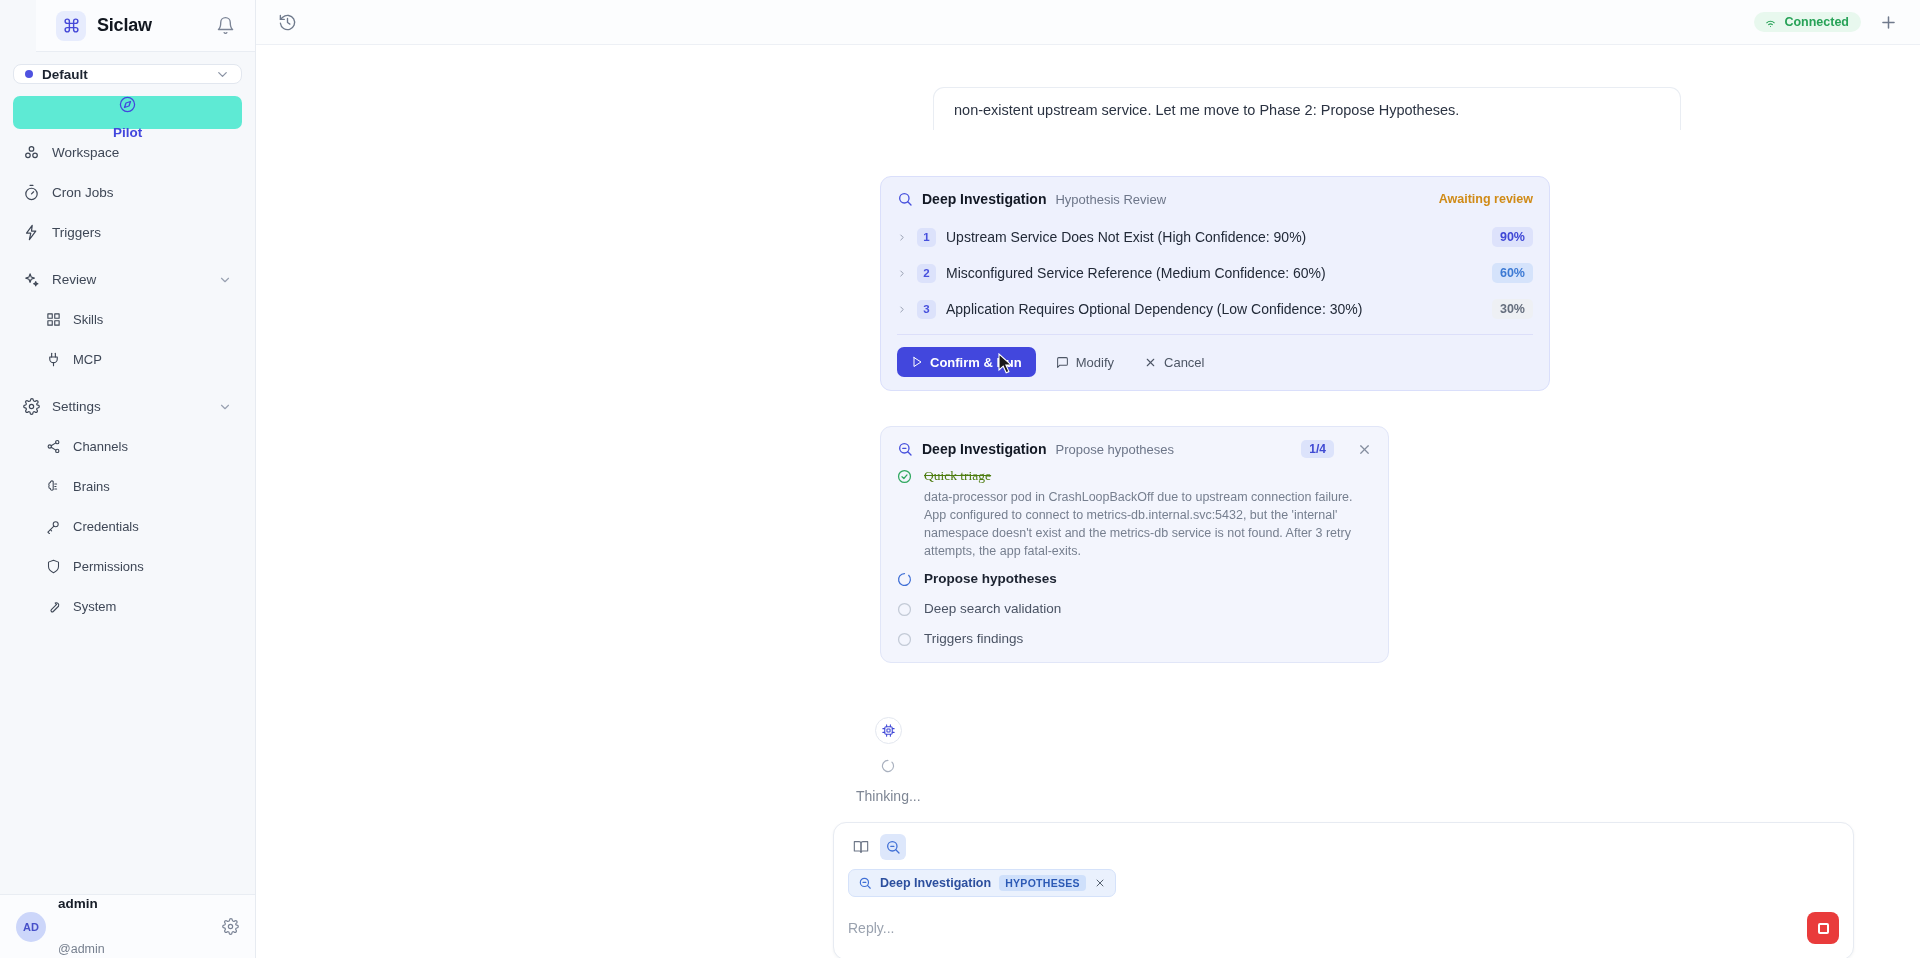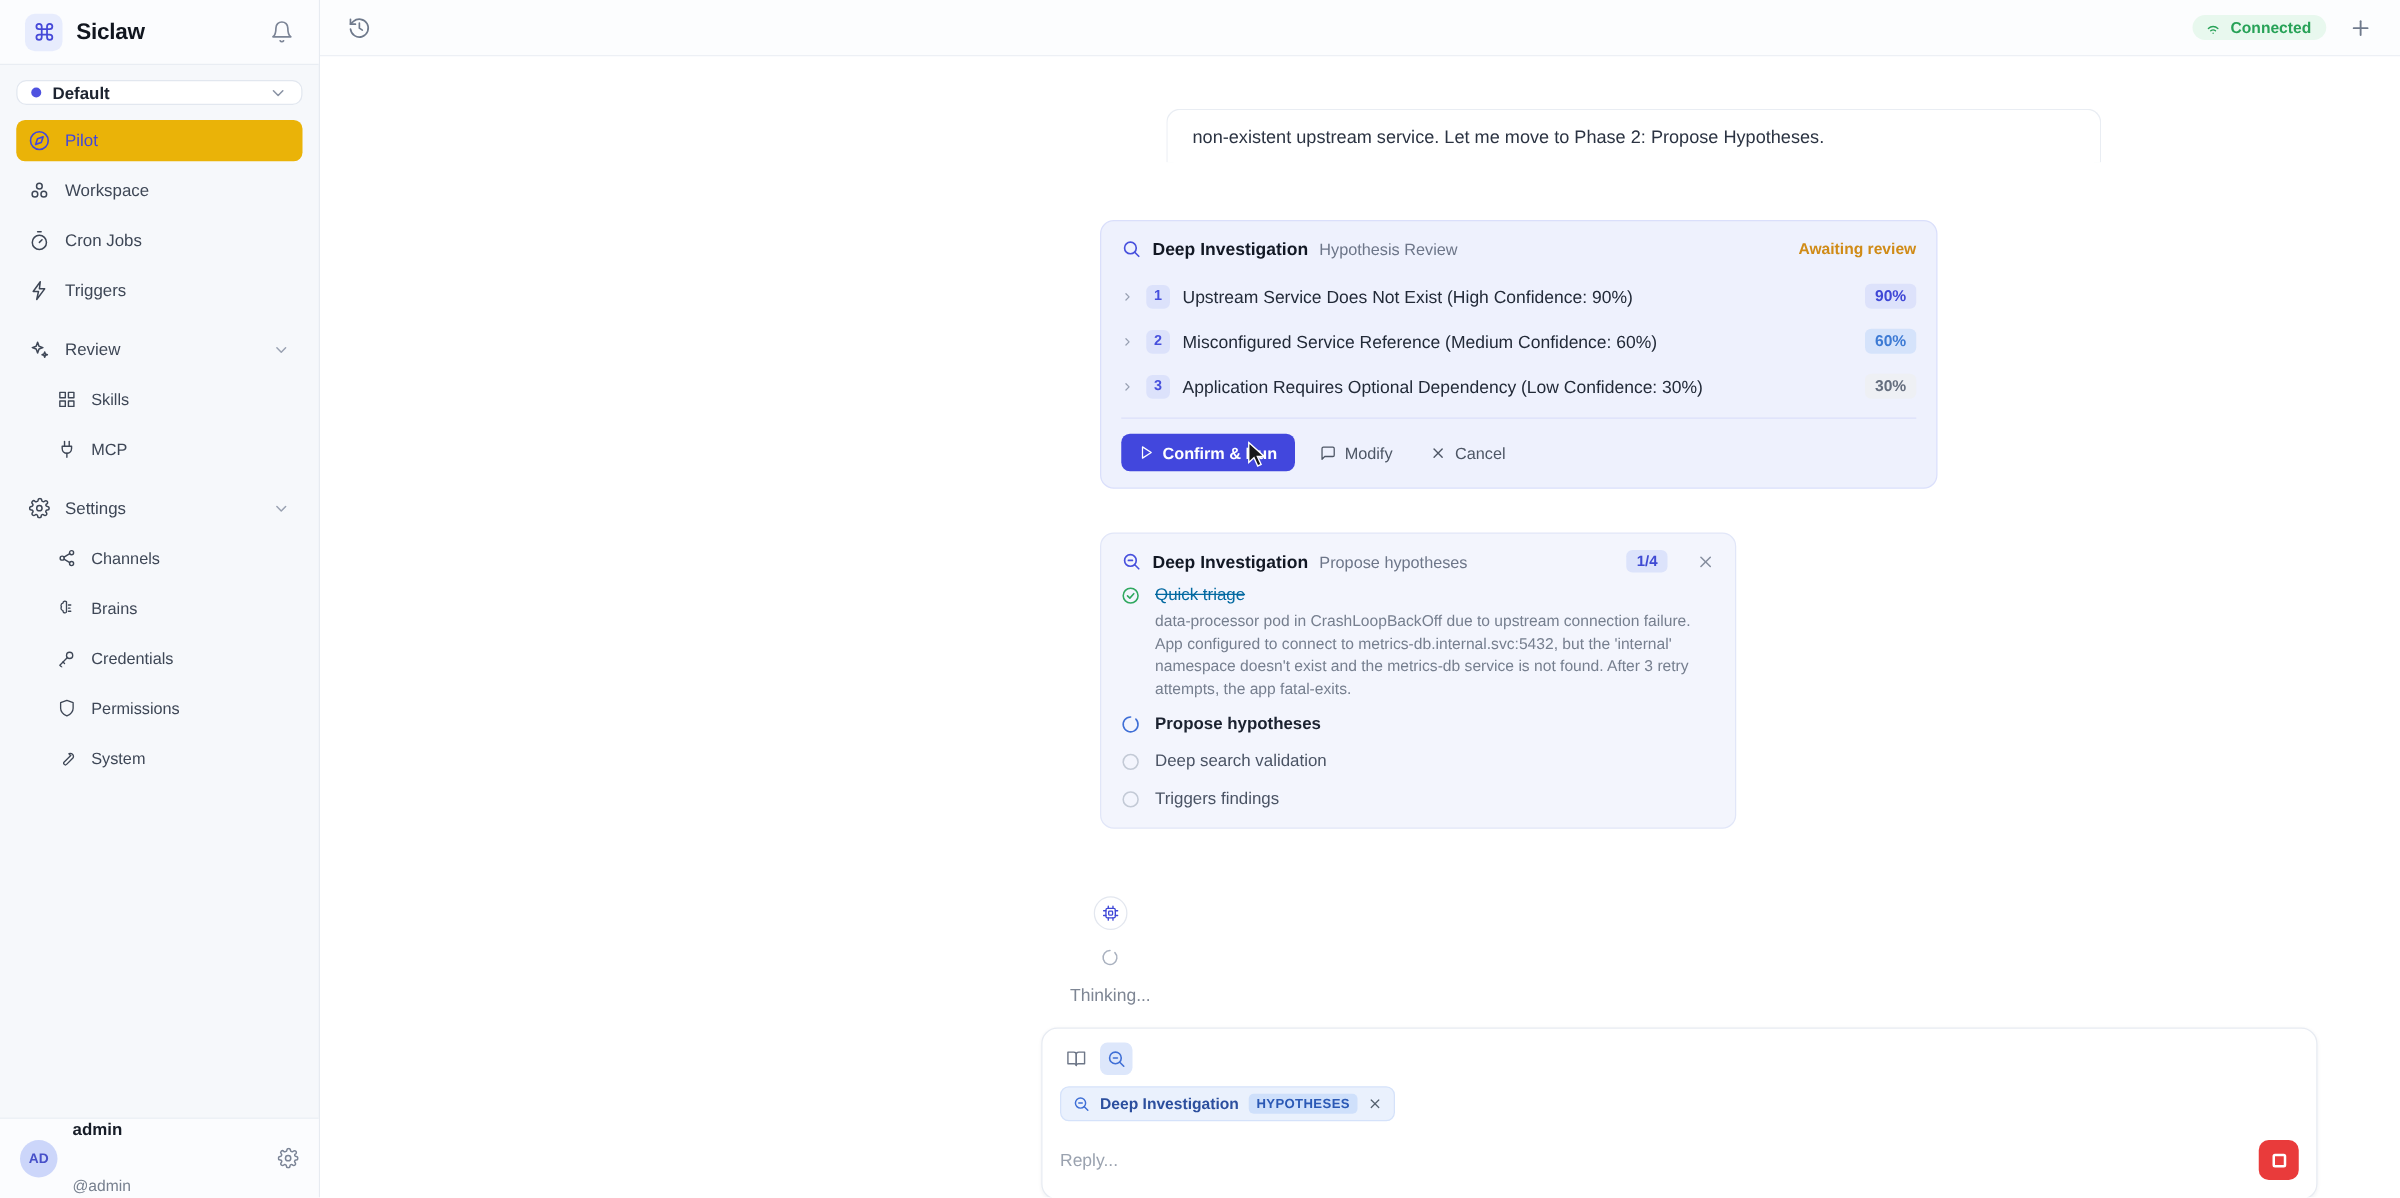--- a/index.html
+++ b/index.html
@@ -17,20 +17,21 @@
     background: #f6f8fb;
     border-right: 1px solid #e7ebf1;
     display: flex; flex-direction: column;
     flex: 0 0 256px;
   }
   .brand-row {
     height: 52px; display: flex; align-items: center;
     padding: 0 20px; gap: 11px;
     border-bottom: 1px solid #e9edf3;
     background: #fbfcfe;
+    margin-left: 36px;
   }
   .brand-logo {
     width: 30px; height: 30px; border-radius: 8px;
     background: #e7ecfd; display: flex; align-items: center; justify-content: center;
     color: #4548d8;
   }
   .brand-name {
     font-size: 18px; font-weight: bold; color: #11161f; letter-spacing: -0.2px;
   }
   .brand-bell { margin-left: auto; color: #7b8496; display: flex; }
@@ -44,21 +45,21 @@
   .ws-dot { width: 8px; height: 8px; border-radius: 50%; background: #4f52e0; flex: 0 0 8px; }
   .ws-label { font-size: 13.5px; color: #1d2430; font-weight: 600; }
   .ws-chev { margin-left: auto; color: #8a93a4; display: flex; }
 
   .nav { padding: 6px 13px 0 13px; flex: 1; overflow: hidden; }
   .nav-item {
     display: flex; align-items: center; gap: 12px;
     height: 33px; padding: 0 10px; border-radius: 7px;
     color: #3e4756; font-size: 13.5px; margin-bottom: 7px;
   }
-  .nav-item.active { background: #eab308; color: #4247dd; font-weight: 400; }
+  .nav-item.active { background: #5eead4; color: #4247dd; font-weight: 700; flex-direction: column; }
   .nav-item .ico { display: flex; width: 17px; justify-content: center; flex: 0 0 17px; }
   .nav-item.sub { padding-left: 32px; gap: 11px; font-size: 13px; }
   .nav-item .chev-right { margin-left: auto; color: #99a1b1; display: flex; }
   .nav-gap { height: 7px; }
 
   .user-row {
     border-top: 1px solid #e9edf3;
     height: 64px; display: flex; align-items: center;
     padding: 0 16px; gap: 12px; background: #fbfcfe;
   }
@@ -151,21 +152,21 @@
     border-radius: 11px; padding: 13px 16px 15px 16px;
   }
   .prog-head { display: flex; align-items: center; gap: 9px; margin-bottom: 10px; }
   .prog-count {
     margin-left: auto; background: #dce3fb; color: #3f4ad3;
     font-size: 12px; font-weight: bold; border-radius: 5px; padding: 2px 8px;
   }
   .prog-close { color: #848d9e; display: flex; margin-left: 14px; }
   .step { display: flex; align-items: flex-start; gap: 11px; }
   .step-label { font-size: 13.5px; color: #2a3240; }
-  .step-done .step-label { color: #0369a1; text-decoration: line-through; }
+  .step-done .step-label { color: #4d7c0f; text-decoration: line-through; font-family: Liberation Serif, serif; }
   .step-active .step-label { font-weight: bold; color: #1b2230; }
   .step-pending .step-label { color: #4a5364; }
   .step-desc {
     font-size: 12.5px; color: #767f8f; line-height: 1.45;
     margin: 4px 0 10px 27px; max-width: 450px;
   }
   .step-icon { display: flex; width: 16px; flex: 0 0 16px; padding-top: 1px; }
   .step-gap { height: 14px; }
 
   .thinking {

